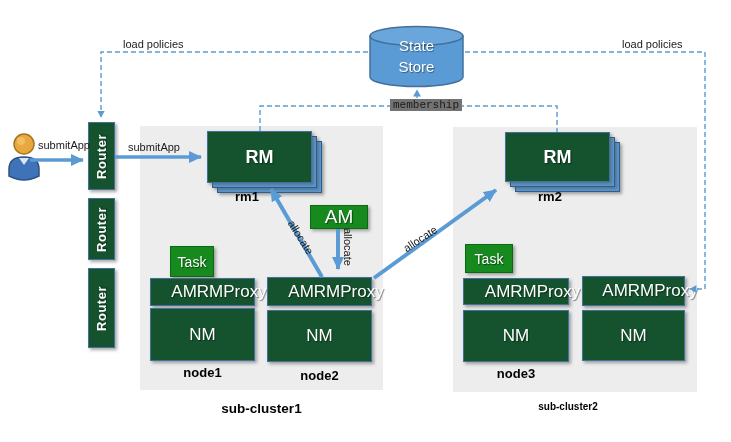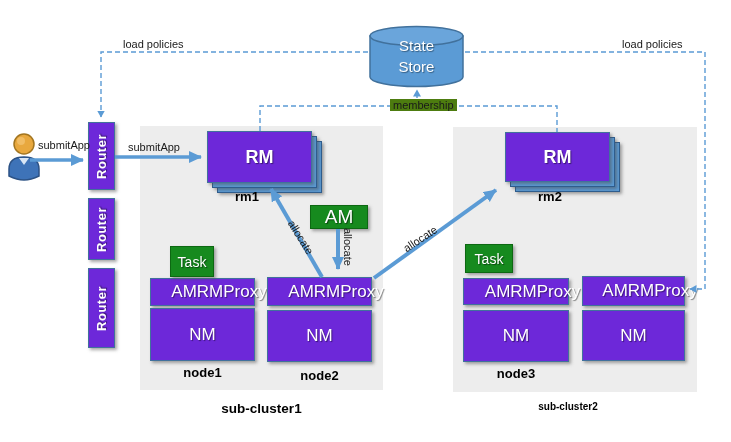--- a/index.html
+++ b/index.html
@@ -2,21 +2,21 @@
 <html><head>
 <meta charset="utf-8">
 <style>
   html,body{margin:0;padding:0;background:#ffffff;}
   #canvas{
     position:relative;width:731px;height:442px;background:#ffffff;overflow:hidden;
     font-family:"Liberation Sans", sans-serif;
   }
   .panel{position:absolute;background:#ededed;z-index:1;}
   .bluebox{
-    position:absolute;background:#6d28d9;border:1px solid #41719c;
+    position:absolute;background:#14532d;border:1px solid #41719c;
     box-shadow:2px 2px 3px rgba(80,80,80,.5);
     color:#fff;display:flex;align-items:center;justify-content:center;
     text-shadow:1px 1px 1px rgba(0,0,0,.45);z-index:3;box-sizing:border-box;
   }
   .greenbox{
     position:absolute;background:#168a1e;border:1px solid #0d6812;
     box-shadow:2px 2px 3px rgba(80,80,80,.5);
     color:#fff;display:flex;align-items:center;justify-content:center;
     font-size:15px;text-shadow:1px 1px 1px rgba(0,0,0,.5);z-index:4;box-sizing:border-box;
   }
@@ -28,21 +28,21 @@
   .nm{font-size:17px;}
   .blabel{position:absolute;color:#000;font-weight:700;font-size:13px;text-align:center;z-index:4;}
   .slabel{position:absolute;color:#1a1a1a;font-size:11px;z-index:6;white-space:nowrap;}
   .rot{transform-origin:0 0;}
   svg.overlay{position:absolute;left:0;top:0;z-index:5;pointer-events:none;}
   .cyl-wrap{position:absolute;left:368px;top:24px;width:97px;height:66px;z-index:3;}
   .cyl-text{
     position:absolute;left:0;top:11px;width:97px;text-align:center;color:#fff;
     font-size:15px;line-height:21px;text-shadow:1px 1px 1px rgba(0,0,0,.4);
   }
-  .membership-bg{background:#4d7c0f;padding:0 3px;}
+  .membership-bg{background:#737373;padding:0 3px;font-family:Liberation Mono, monospace;}
 </style>
 </head>
 <body>
 
 <div id="canvas">
 
   <div class="panel" style="left:140px;top:126px;width:243px;height:264px;"></div>
   <div class="panel" style="left:453px;top:127px;width:244px;height:265px;"></div>
 
   <div style="position:absolute;left:6px;top:131px;width:36px;height:50px;z-index:3;">

